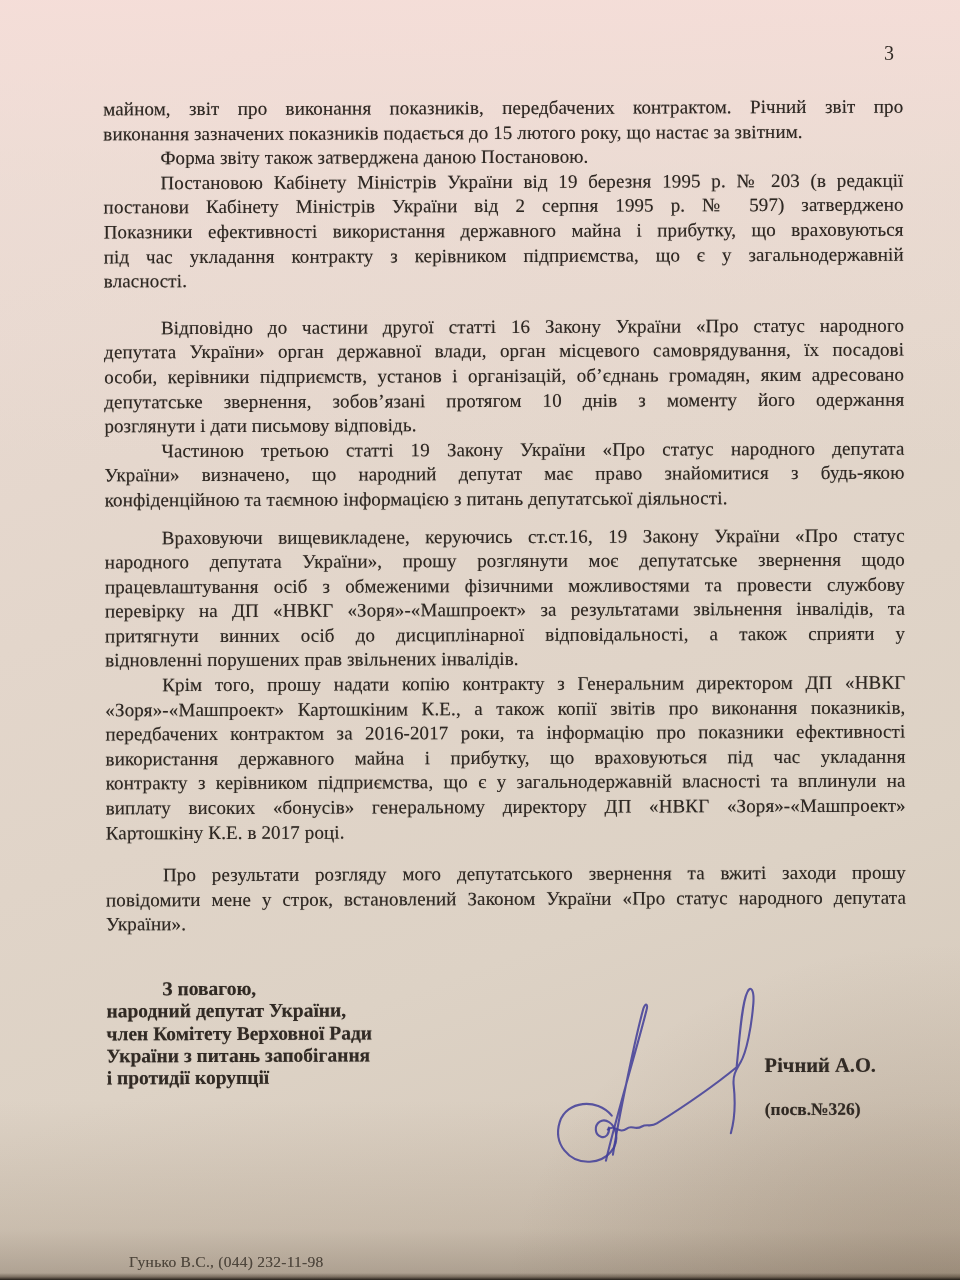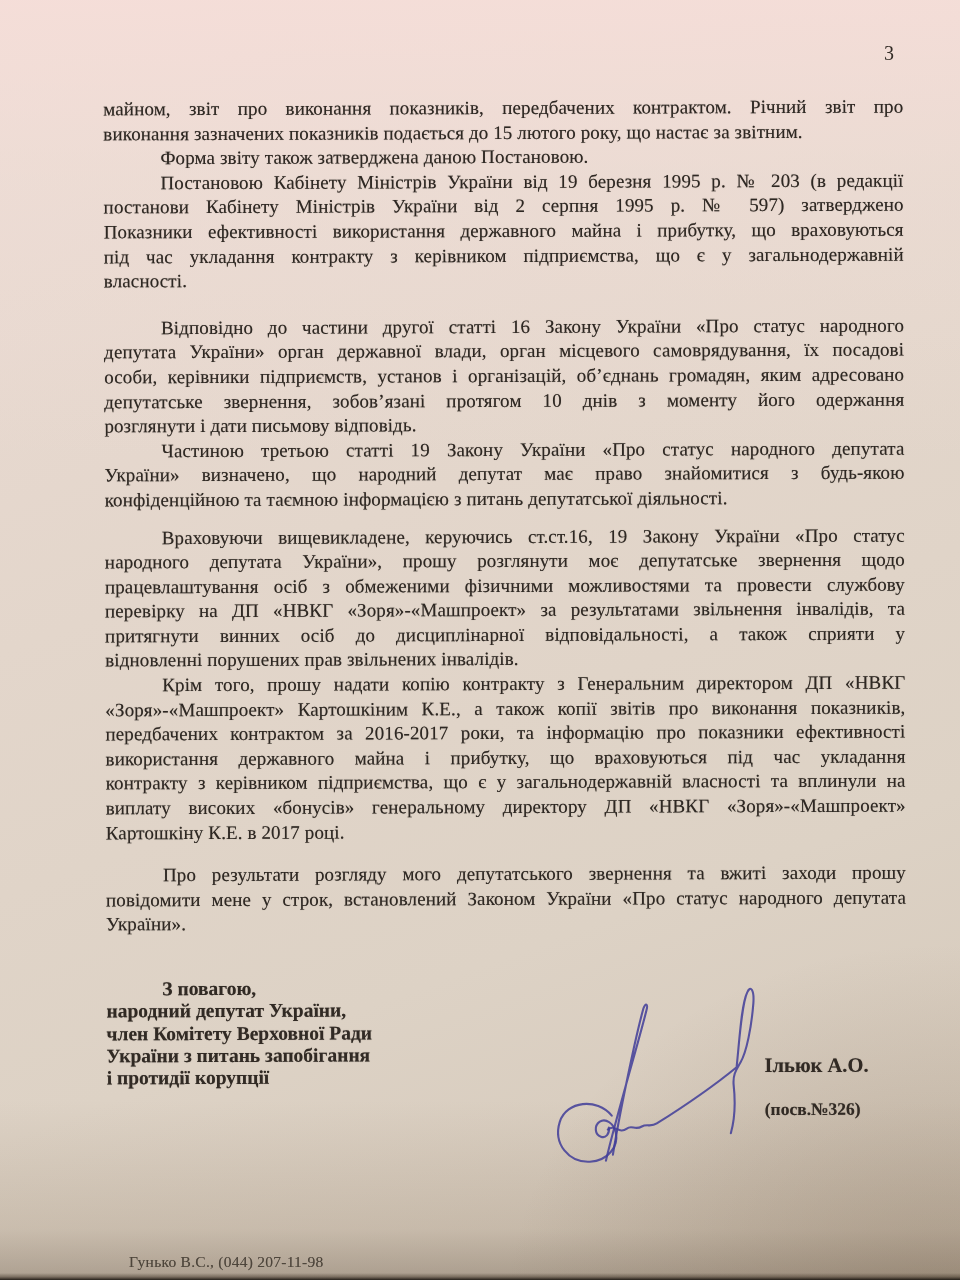--- a/index.html
+++ b/index.html
@@ -105,24 +105,24 @@
         <svg viewBox="0 0 232 206" xmlns="http://www.w3.org/2000/svg">
           <g fill="none" stroke="#413d99" stroke-opacity="0.85" stroke-width="2.1" stroke-linecap="round" stroke-linejoin="round">
             <path d="M 61,178 C 72,132 94,60 102,28 C 104,21 101,20 99,26 C 90,58 74,136 68,172"></path>
             <path d="M 67,133 C 52,115 22,118 15,139 C 8,161 24,180 45,179 C 63,178 74,164 71,150 C 69,141 61,135 55,139 C 49,143 50,152 56,154 C 61,156 65,151 64,145"></path>
             <path d="M 63,147 C 70,141 74,152 82,146 C 87,142 90,148 97,144 C 102,141 106,145 112,141 C 128,131 165,107 192,85 C 195,58 197,22 203,10 C 206,3 210,7 209,21 C 207,45 202,70 196,80 C 192,87 188,92 189,103 C 191,122 190,137 186,151"></path>
           </g>
         </svg>
       </div>
 
       <div class="signer">
-        <div class="signer-name">Ільюк А.О.</div>
+        <div class="signer-name">Річний А.О.</div>
         <div class="signer-id">(посв.№326)</div>
       </div>
     </div>
 
   </div>
 
-  <div class="footer">Гунько В.С., (044) 207-11-98</div>
+  <div class="footer">Гунько В.С., (044) 232-11-98</div>
 
   <div class="bottom-edge"></div>
 
 </div>
 
 </body></html>

